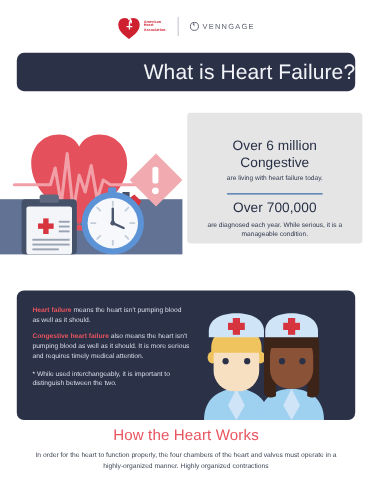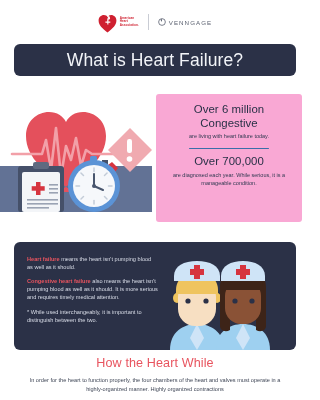--- a/index.html
+++ b/index.html
@@ -30,42 +30,42 @@
   .venn{display:flex;align-items:center;gap:3px;}
   .venn-ico{width:8px;height:8px;display:block;}
   .venn-name{
     font-size:6.2px;color:#5b6170;letter-spacing:1.05px;white-space:nowrap;
   }
 
   
   .title-banner{
     position:absolute;left:14px;top:44px;width:282px;height:32px;
     background:#2b3147;border-radius:6px;
-    display:flex;align-items:center;justify-content:center;
+    display:flex;align-items:center;justify-content:flex-end;
   }
   .title-banner h1{
     margin:0;color:#f2f4f8;font-size:17.5px;font-weight:normal;
     letter-spacing:.1px;white-space:nowrap;
   }
 
   
   .hero{
     position:absolute;left:0;top:86px;width:310px;height:126px;
   }
   .hero-band{
     position:absolute;left:0;top:80px;width:152px;height:46px;
     background:#627295;
   }
   .illus{position:absolute;left:6px;top:2px;width:146px;height:124px;}
 
   
   .stats{
-    position:absolute;left:156px;top:8px;width:146px;height:128px;
-    background:#f9a8d4;border-radius:3px;
-    padding:9px 8px 0;box-sizing:border-box;text-align:center;
+    position:absolute;left:156px;top:8px;width:146px;height:109px;
+    background:#e5e5e5;border-radius:3px;
+    padding:22px 8px 0;box-sizing:border-box;text-align:center;
   }
   .stat-big{
     color:#283046;font-size:11.4px;line-height:1.2;margin:0;
     font-weight:normal;letter-spacing:.05px;
   }
   .stat-sub{
     color:#2f3950;font-size:5.5px;line-height:1.35;margin:3px 4px 0;
   }
   .stat-rule{
     width:80px;height:1.6px;background:#3a6ea8;margin:7px auto 6px;
@@ -235,17 +235,17 @@
         <path d="M65 22 C65 12 75 7 87 7 C99 7 109 12 109 22 L109 27 L65 27 Z" fill="#cfe4f7"></path>
         <rect x="84" y="11" width="6" height="14" fill="#d6343f"></rect>
         <rect x="80" y="15" width="14" height="6" fill="#d6343f"></rect>
         <circle cx="79" cy="47" r="2.6" fill="#2b3147"></circle>
         <circle cx="96" cy="47" r="2.6" fill="#2b3147"></circle>
       </g>
     </svg>
   </div>
 
   <div class="bottom">
-    <h2>How the Heart While</h2>
+    <h2>How the Heart Works</h2>
     <p>In order for the heart to function properly, the four chambers of the heart and valves must operate in a highly-organized manner. Highly organized contractions</p>
   </div>
 
 </div>
 
 </body></html>

